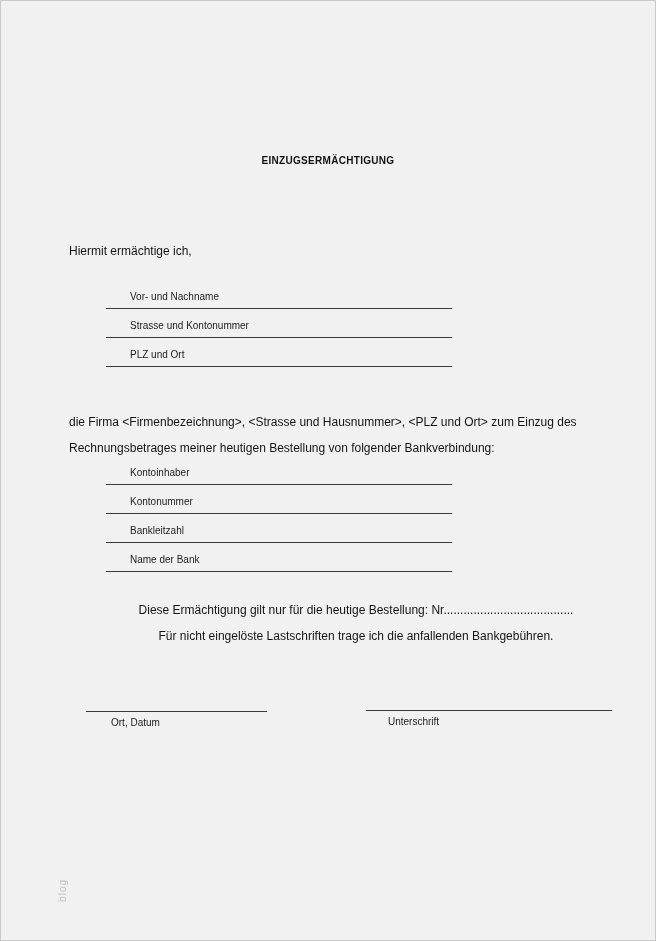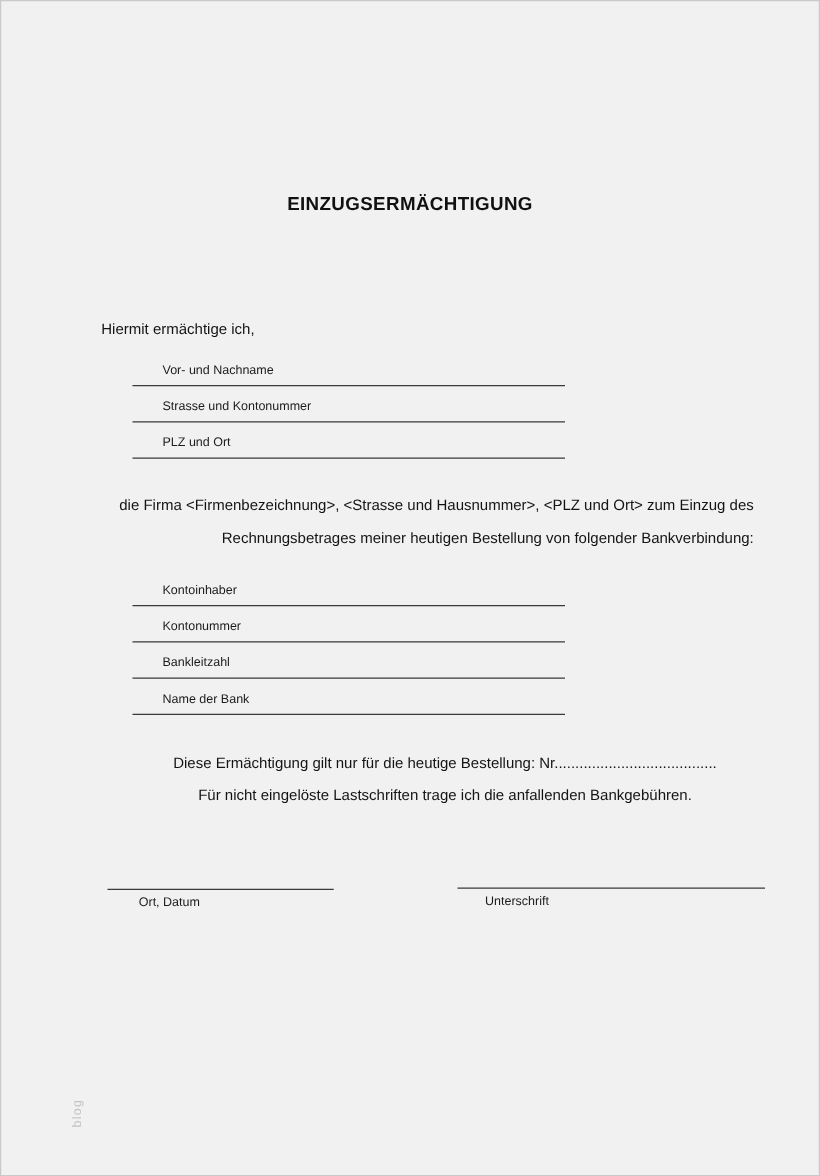--- a/index.html
+++ b/index.html
@@ -17,31 +17,31 @@
     overflow: hidden;
   }
 
   .title {
     position: absolute;
     top: 154px;
     left: 0;
     width: 100%;
     margin: 0;
     text-align: center;
-    font-size: 15px;
+    font-size: 10px;
     font-weight: bold;
     letter-spacing: 0.3px;
     color: #111;
   }
 
   .intro {
     position: absolute;
     top: 243px;
     left: 68px;
-    margin: 12px;
+    margin: 0;
     font-size: 12px;
   }
 
   .fields {
     position: absolute;
     left: 65px;
     width: 366px;
   }
   .fields-personal { top: 285px; }
   .fields-bank { top: 461px; text-decoration: underline; }
@@ -60,21 +60,21 @@
   }
 
   .paragraph {
     position: absolute;
     left: 68px;
     margin: 0;
     font-size: 12px;
     line-height: 26px;
     color: #141414;
   }
-  .paragraph-authorization { top: 390px; width: 534px; text-align: right; }
+  .paragraph-authorization { top: 408px; width: 534px; }
 
   .notes {
     position: absolute;
     top: 596px;
     left: 68px;
     width: 534px;
     font-size: 12px;
     line-height: 26px;
   }
   .notes p { margin: 0; text-align: center; }

